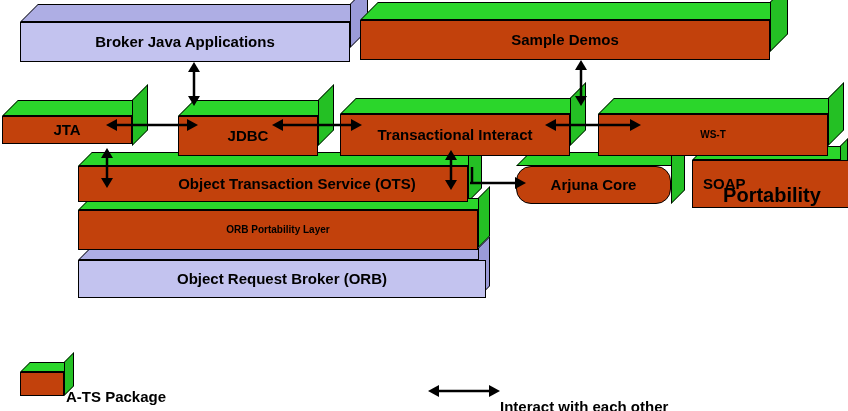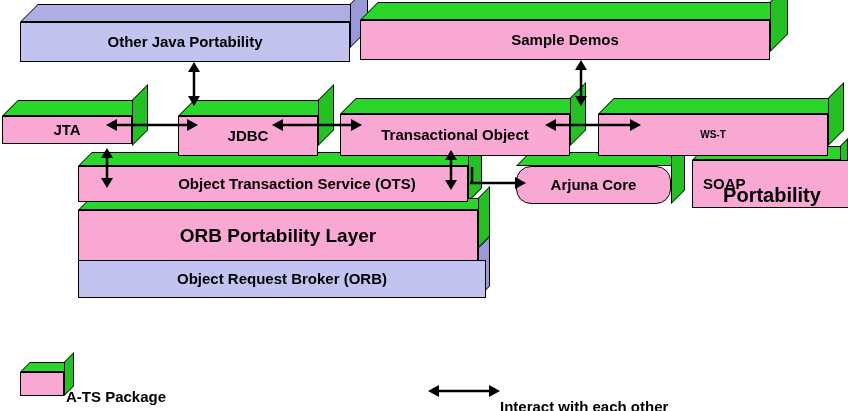--- a/index.html
+++ b/index.html
@@ -26,21 +26,21 @@
     text-align: center;
     font-weight: bold;
     color: #000000;
     z-index: 5;
   }
   .box .lbl {
     display: block;
     line-height: 1.15;
     padding: 0 4px;
   }
-  .green  { background: #f9a8d4; }
+  .green  { background: #c2410c; }
   .purple { background: #c3c3ef; }
 
   
   .face-top {
     position: absolute;
     border: 1px solid #000000;
     box-sizing: border-box;
     z-index: 4;
   }
   .face-right {
@@ -74,21 +74,21 @@
     white-space: nowrap;
     z-index: 9;
   }
 </style>
 </head>
 <body>
 
 <div class="face-top pu-shade skewx" style="left:20px; top:4px; width:330px; height:18px;"></div>
 <div class="face-right pu-shade2 skewy" style="left:350px; top:4px; width:18px; height:44px;"></div>
 <div class="box purple" style="left:20px; top:22px; width:330px; height:40px; font-size:15px;">
-  <span class="lbl">Other Java Portability</span>
+  <span class="lbl">Broker Java Applications</span>
 </div>
 
 <div class="face-top gr-shade skewx" style="left:360px; top:2px; width:410px; height:18px;"></div>
 <div class="face-right gr-shade2 skewy" style="left:770px; top:2px; width:18px; height:50px;"></div>
 <div class="box green" style="left:360px; top:20px; width:410px; height:40px; font-size:15px;">
   <span class="lbl">Sample Demos</span>
 </div>
 
 <div class="arrow" style="left:185px; top:62px;">
   <svg width="18" height="44" viewBox="0 0 18 44">
@@ -114,21 +114,21 @@
 
 <div class="face-top gr-shade skewx" style="left:178px; top:100px; width:140px; height:16px;"></div>
 <div class="face-right gr-shade2 skewy" style="left:318px; top:100px; width:16px; height:46px;"></div>
 <div class="box green" style="left:178px; top:116px; width:140px; height:40px; font-size:15px;">
   <span class="lbl">JDBC</span>
 </div>
 
 <div class="face-top gr-shade skewx" style="left:340px; top:98px; width:230px; height:16px;"></div>
 <div class="face-right gr-shade2 skewy" style="left:570px; top:98px; width:16px; height:48px;"></div>
 <div class="box green" style="left:340px; top:114px; width:230px; height:42px; font-size:15px;">
-  <span class="lbl">Transactional Object</span>
+  <span class="lbl">Transactional Interact</span>
 </div>
 
 <div class="face-top gr-shade skewx" style="left:598px; top:98px; width:230px; height:16px;"></div>
 <div class="face-right gr-shade2 skewy" style="left:828px; top:98px; width:16px; height:48px;"></div>
 <div class="box green" style="left:598px; top:114px; width:230px; height:42px; font-size:10px;">
   <span class="lbl">WS-T</span>
 </div>
 
 <div class="arrow" style="left:106px; top:116px;">
   <svg width="92" height="18" viewBox="0 0 92 18">
@@ -197,21 +197,21 @@
 </div>
 
 <div class="arrow" style="left:470px; top:167px;">
   <svg width="10" height="18" viewBox="0 0 10 18">
     <line x1="2" y1="0" x2="2" y2="16" stroke="#000" stroke-width="2.5"></line>
   </svg>
 </div>
 
 <div class="face-top gr-shade skewx" style="left:78px; top:198px; width:400px; height:12px;"></div>
 <div class="face-right gr-shade2 skewy" style="left:478px; top:198px; width:12px; height:50px;"></div>
-<div class="box green" style="left:78px; top:210px; width:400px; height:51px; font-size:19px;">
+<div class="box green" style="left:78px; top:210px; width:400px; height:40px; font-size:10px;">
   <span class="lbl">ORB Portability Layer</span>
 </div>
 
 <div class="face-top pu-shade skewx" style="left:78px; top:248px; width:400px; height:12px;"></div>
 <div class="face-right pu-shade2 skewy" style="left:478px; top:248px; width:12px; height:50px;"></div>
 <div class="box purple" style="left:78px; top:260px; width:408px; height:38px; font-size:15px;">
   <span class="lbl">Object Request Broker (ORB)</span>
 </div>
 
 <div class="face-top gr-shade skewx" style="left:20px; top:362px; width:44px; height:10px;"></div>

